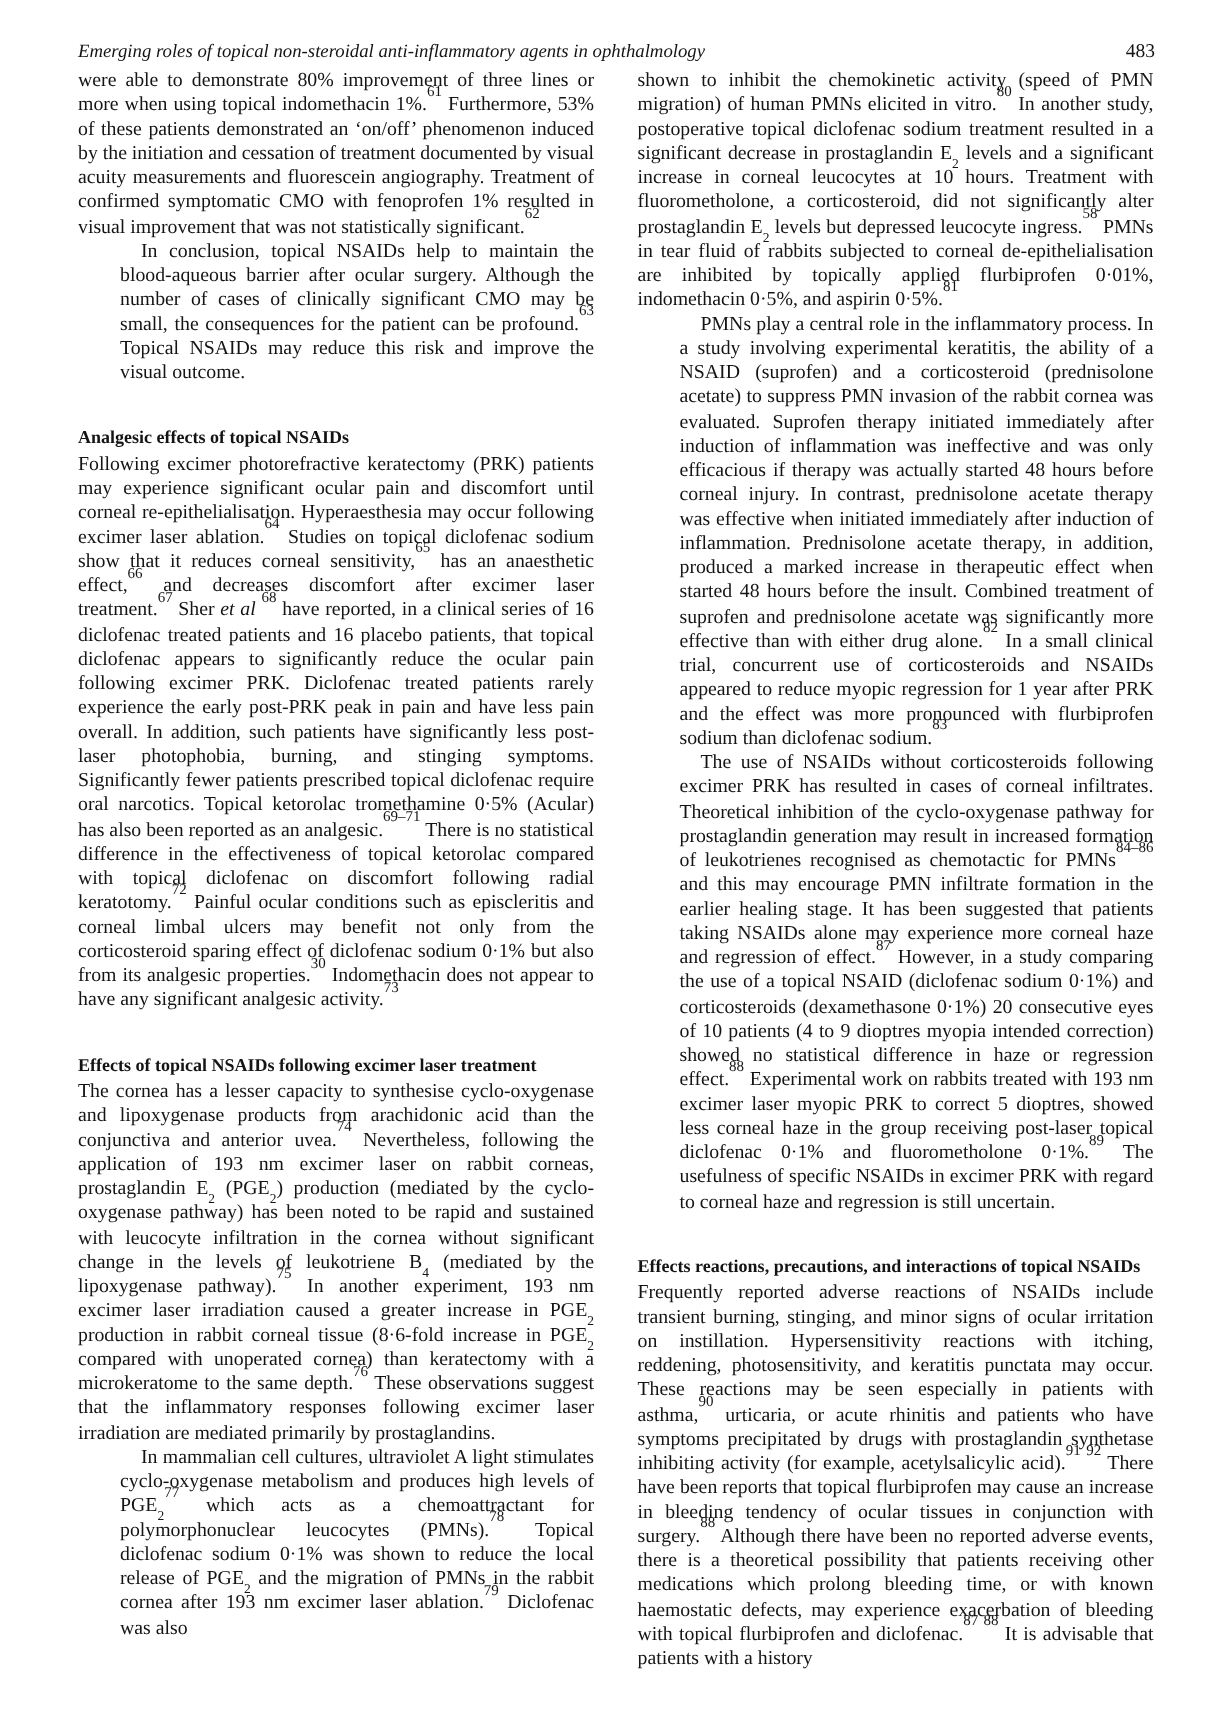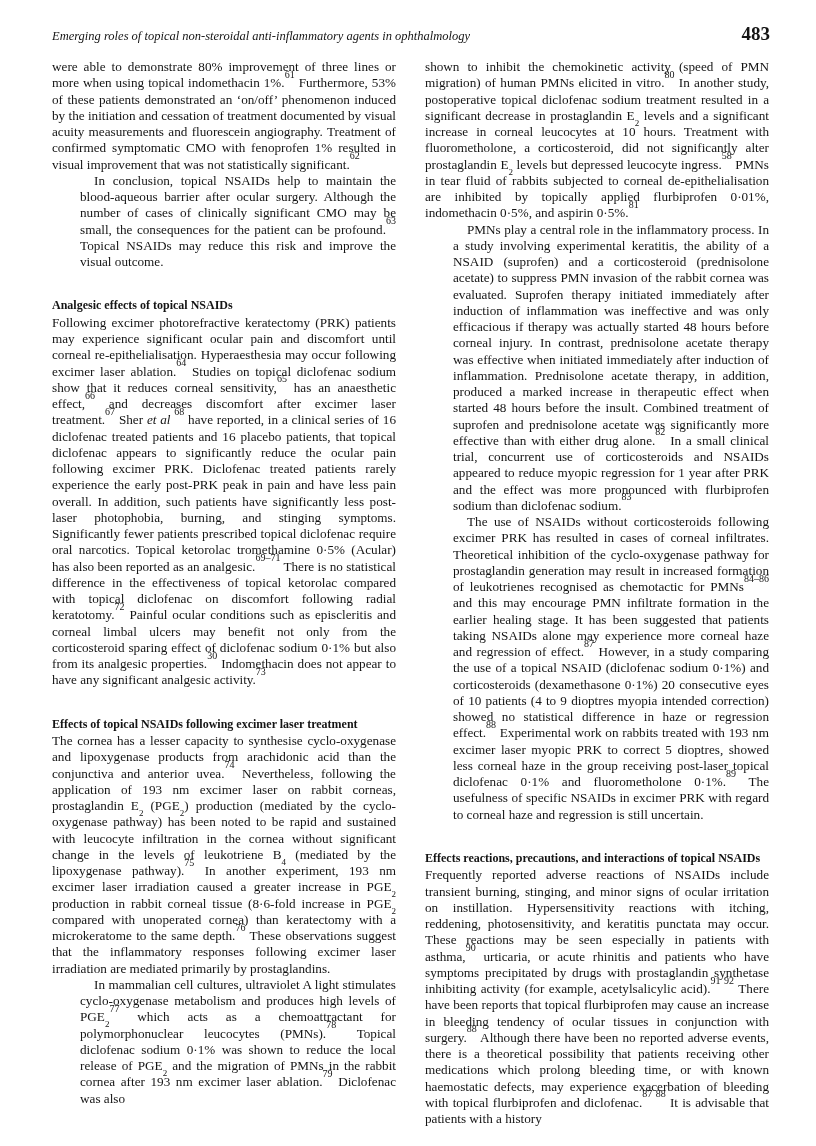--- a/index.html
+++ b/index.html
@@ -18,29 +18,28 @@
     box-sizing: border-box;
     padding: 26px 46px 18px 52px;
     overflow: hidden;
   }
   .page-header {
     display: flex;
     justify-content: space-between;
     align-items: baseline;
     font-size: 12.5px;
     line-height: 15px;
-    margin-bottom: 15px;
+    margin-bottom: 3px;
   }
   .running-title {
     font-style: italic;
   }
   .page-number {
     font-style: normal;
-    font-size: 19px;
-    font-weight: bold;
+    font-size: 13px;
   }
   .columns {
     display: flex;
     gap: 29px;
   }
   .col {
     width: 344px;
     min-width: 344px;
     font-size: 13.2px;
     line-height: 16.25px;

